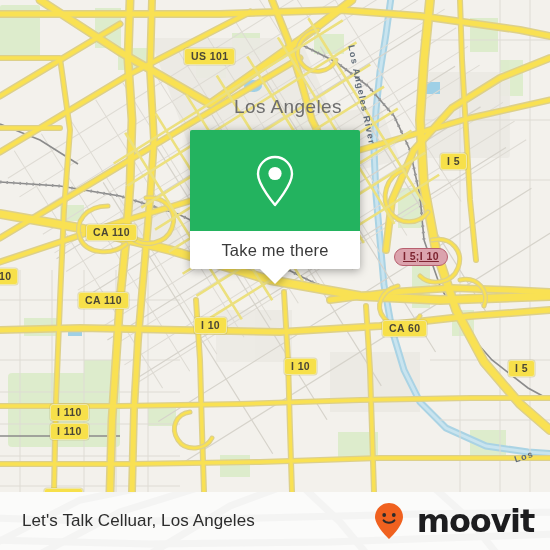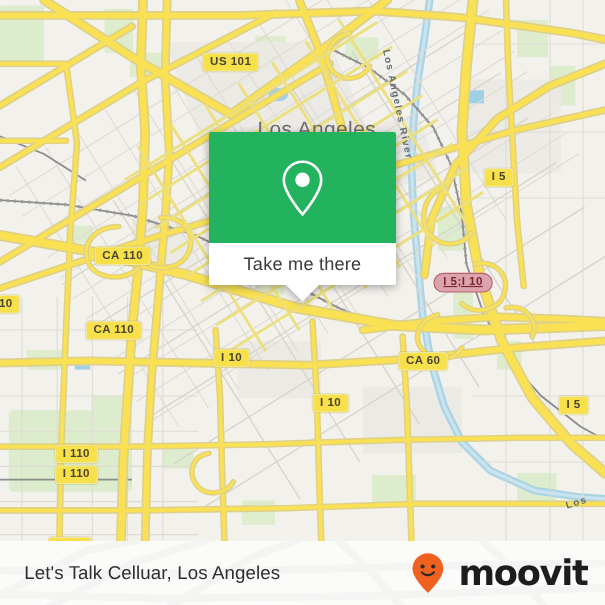--- a/index.html
+++ b/index.html
@@ -28,21 +28,21 @@
   .riverlabel{position:absolute;color:#5f6b78;font-size:9px;letter-spacing:1.4px;
               font-family:"Liberation Sans",sans-serif;white-space:nowrap;
               font-weight:600;}
 
   
   .attrib{position:absolute;left:0;bottom:0;background:rgba(255,255,255,.82);
           color:#333;font-size:12.5px;padding:4px 9px 5px 7px;
           font-family:"Liberation Sans",sans-serif;white-space:nowrap;}
 
   
-  .card{position:absolute;left:190px;top:120px;width:170px;height:139px;
+  .card{position:absolute;left:190px;top:130px;width:170px;height:139px;
         filter:drop-shadow(0 2px 4px rgba(0,0,0,.32));}
   .card-head{height:101px;background:#23b35f;border-radius:2px 2px 0 0;
              display:flex;align-items:center;justify-content:center;}
   .card-foot{height:38px;background:#fff;border-radius:0 0 2px 2px;
              display:flex;align-items:center;justify-content:center;}
   .card-foot-label{color:#3a3a3a;font-size:16.5px;letter-spacing:.2px;
                    font-family:"Liberation Sans",sans-serif;}
   .card-tail{position:absolute;left:50%;top:139px;transform:translateX(-50%);
              width:0;height:0;border-left:15px solid transparent;
              border-right:15px solid transparent;border-top:15px solid #fff;}
@@ -241,35 +241,35 @@
                      M150 246 L420 246 M150 272 L420 272"></path>
             <path d="M176 70 L176 290 M212 70 L212 290 M248 70 L248 290
                      M284 70 L284 290 M320 70 L320 290 M356 70 L356 290
                      M392 70 L392 290"></path>
           </g>
         </g>
 
       </g>
     </svg>
 
-    <div class="citylabel" style="left:234px;top:108px;">Los Angeles</div>
+    <div class="citylabel" style="left:234px;top:96px;">Los Angeles</div>
 
     <div class="riverlabel" style="left:356px;top:44px;transform:rotate(78deg);transform-origin:left top;">Los Angeles River</div>
 
     <div class="riverlabel" style="left:513px;top:455px;transform:rotate(-18deg);transform-origin:left top;">Los</div>
 
     <div id="shield-layer">
         <div class="shield" style="left: 184px; top: 8px;">US 101</div>
         <div class="shield" style="left: 440px; top: 113px;">I 5</div>
         <div class="shield" style="left: 86px; top: 184px;">CA 110</div>
         <div class="shield pill" style="left: 394px; top: 208px;">I 5;I 10</div>
         <div class="shield" style="left: -8px; top: 228px;">10</div>
         <div class="shield" style="left: 78px; top: 252px;">CA 110</div>
         <div class="shield" style="left: 194px; top: 277px;">I 10</div>
-        <div class="shield" style="left: 362px; top: 280px;">CA 60</div>
+        <div class="shield" style="left: 382px; top: 280px;">CA 60</div>
         <div class="shield" style="left: 284px; top: 318px;">I 10</div>
         <div class="shield" style="left: 508px; top: 320px;">I 5</div>
         <div class="shield" style="left: 50px; top: 364px;">I 110</div>
         <div class="shield" style="left: 50px; top: 383px;">I 110</div>
         <div class="shield" style="left: 44px; top: 448px;">I 110</div>
       </div>
 
   </div>
 
   <div class="card">

